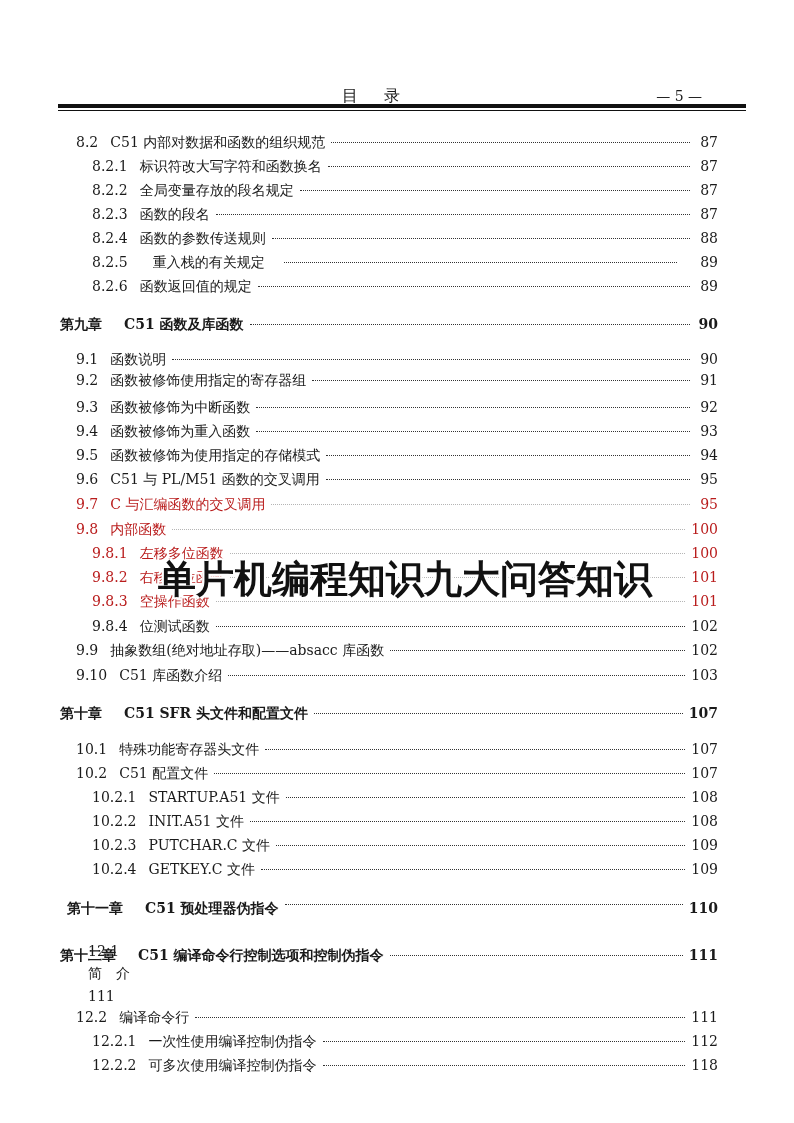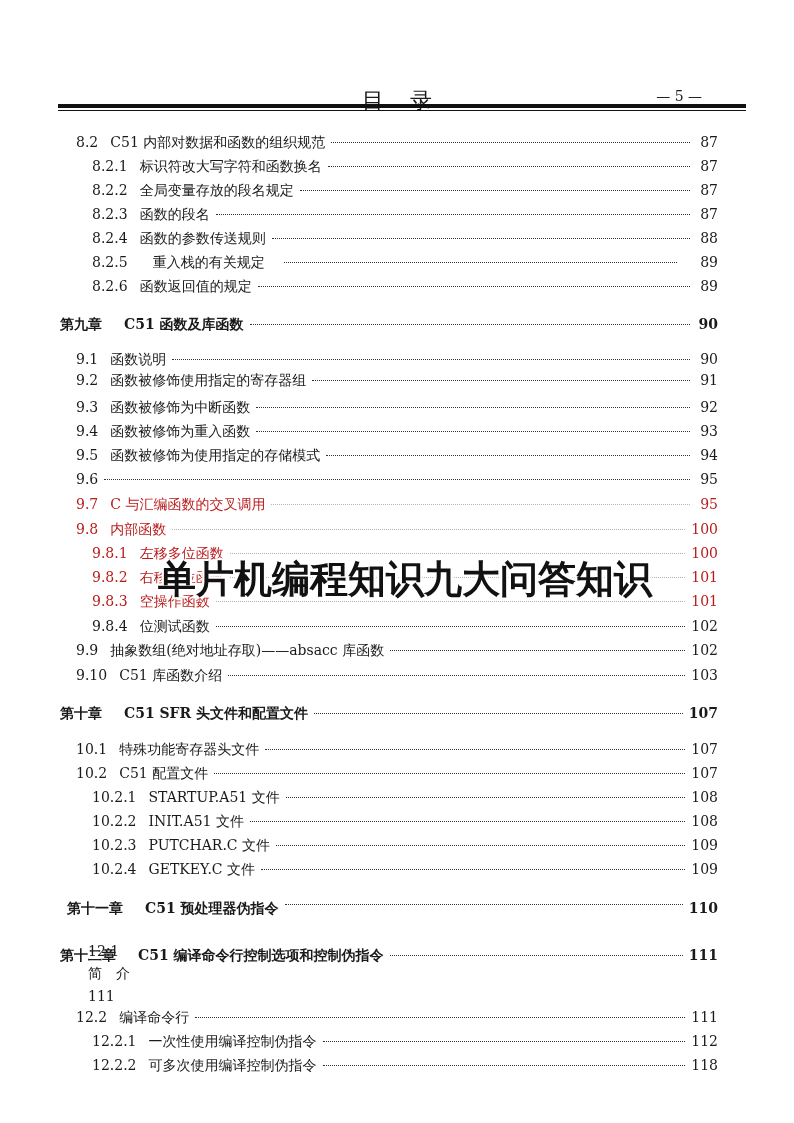--- a/index.html
+++ b/index.html
@@ -8,21 +8,21 @@
     background: #ffffff;
     position: relative;
     overflow: hidden;
     font-family: "DejaVu Serif", "Liberation Serif", serif;
     color: #1a1a1a;
   }
   .page-header {
     position: absolute; left: 58px; top: 86px; width: 688px; height: 30px;
   }
   .header-title {
-    position: absolute; left: 304px; top: 0; font-size: 22px; letter-spacing: 26px; font-family: Liberation Mono, monospace;
+    position: absolute; left: 284px; top: 0; font-size: 16px; letter-spacing: 26px; font-family: Liberation Mono, monospace;
   }
   .header-pageno {
     position: absolute; right: 44px; top: 2px; font-size: 14px;
   }
   .rule-thick { position: absolute; left: 0; top: 18px; width: 688px; height: 4px; background: #111; }
   .rule-thin  { position: absolute; left: 0; top: 24px; width: 688px; height: 1px; background: #111; }
 
   .toc { position: absolute; left: 0; top: 0; width: 794px; }
   .entry {
     position: absolute; display: flex; align-items: baseline;
@@ -134,20 +134,21 @@
       <span class="page">93</span>
     </div>
     <div class="entry" style="top: 444px; left: 76px;">
       <span class="num">9.5</span>
       <span class="title">函数被修饰为使用指定的存储模式</span>
       <span class="dots"></span>
       <span class="page">94</span>
     </div>
     <div class="entry" style="top: 468px; left: 76px;">
       <span class="num">9.6</span>
+      <span class="title">C51 与 PL/M51 函数的交叉调用</span>
       <span class="dots"></span>
       <span class="page">95</span>
     </div>
     <div class="entry faded" style="top: 493px; left: 76px;">
       <span class="num">9.7</span>
       <span class="title">C 与汇编函数的交叉调用</span>
       <span class="dots"></span>
       <span class="page">95</span>
     </div>
     <div class="entry faded" style="top: 518px; left: 76px;">

